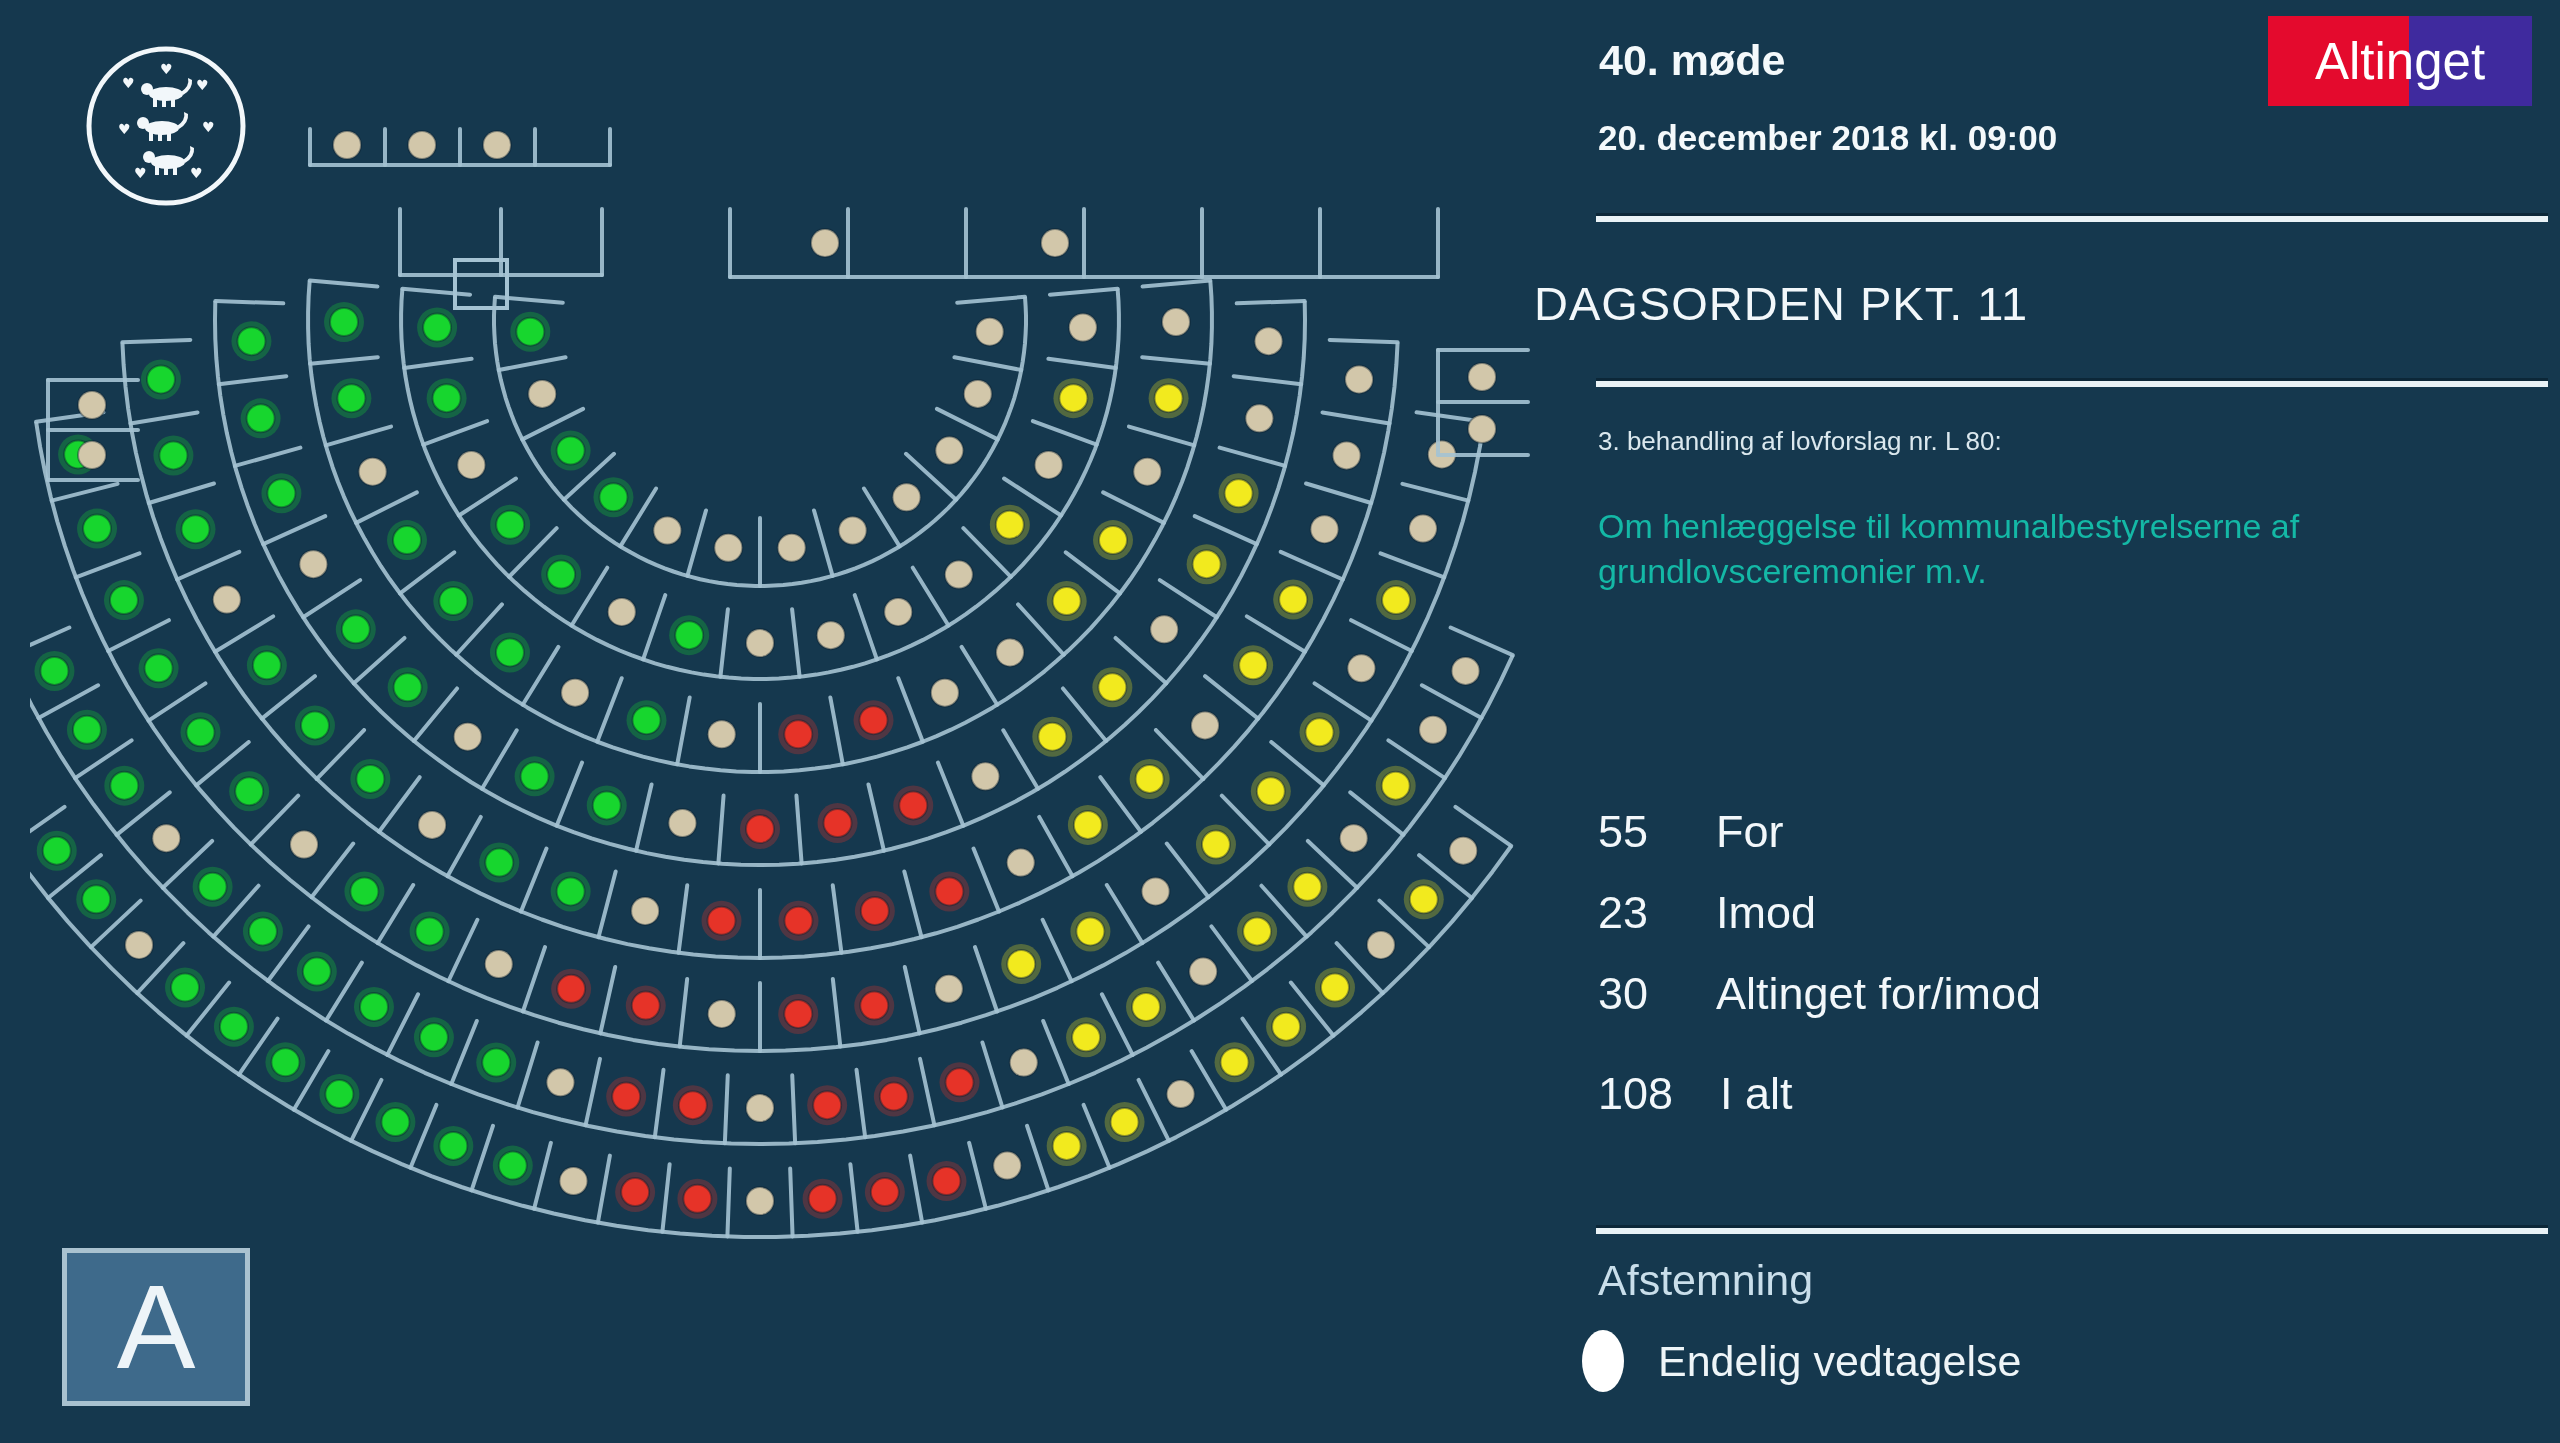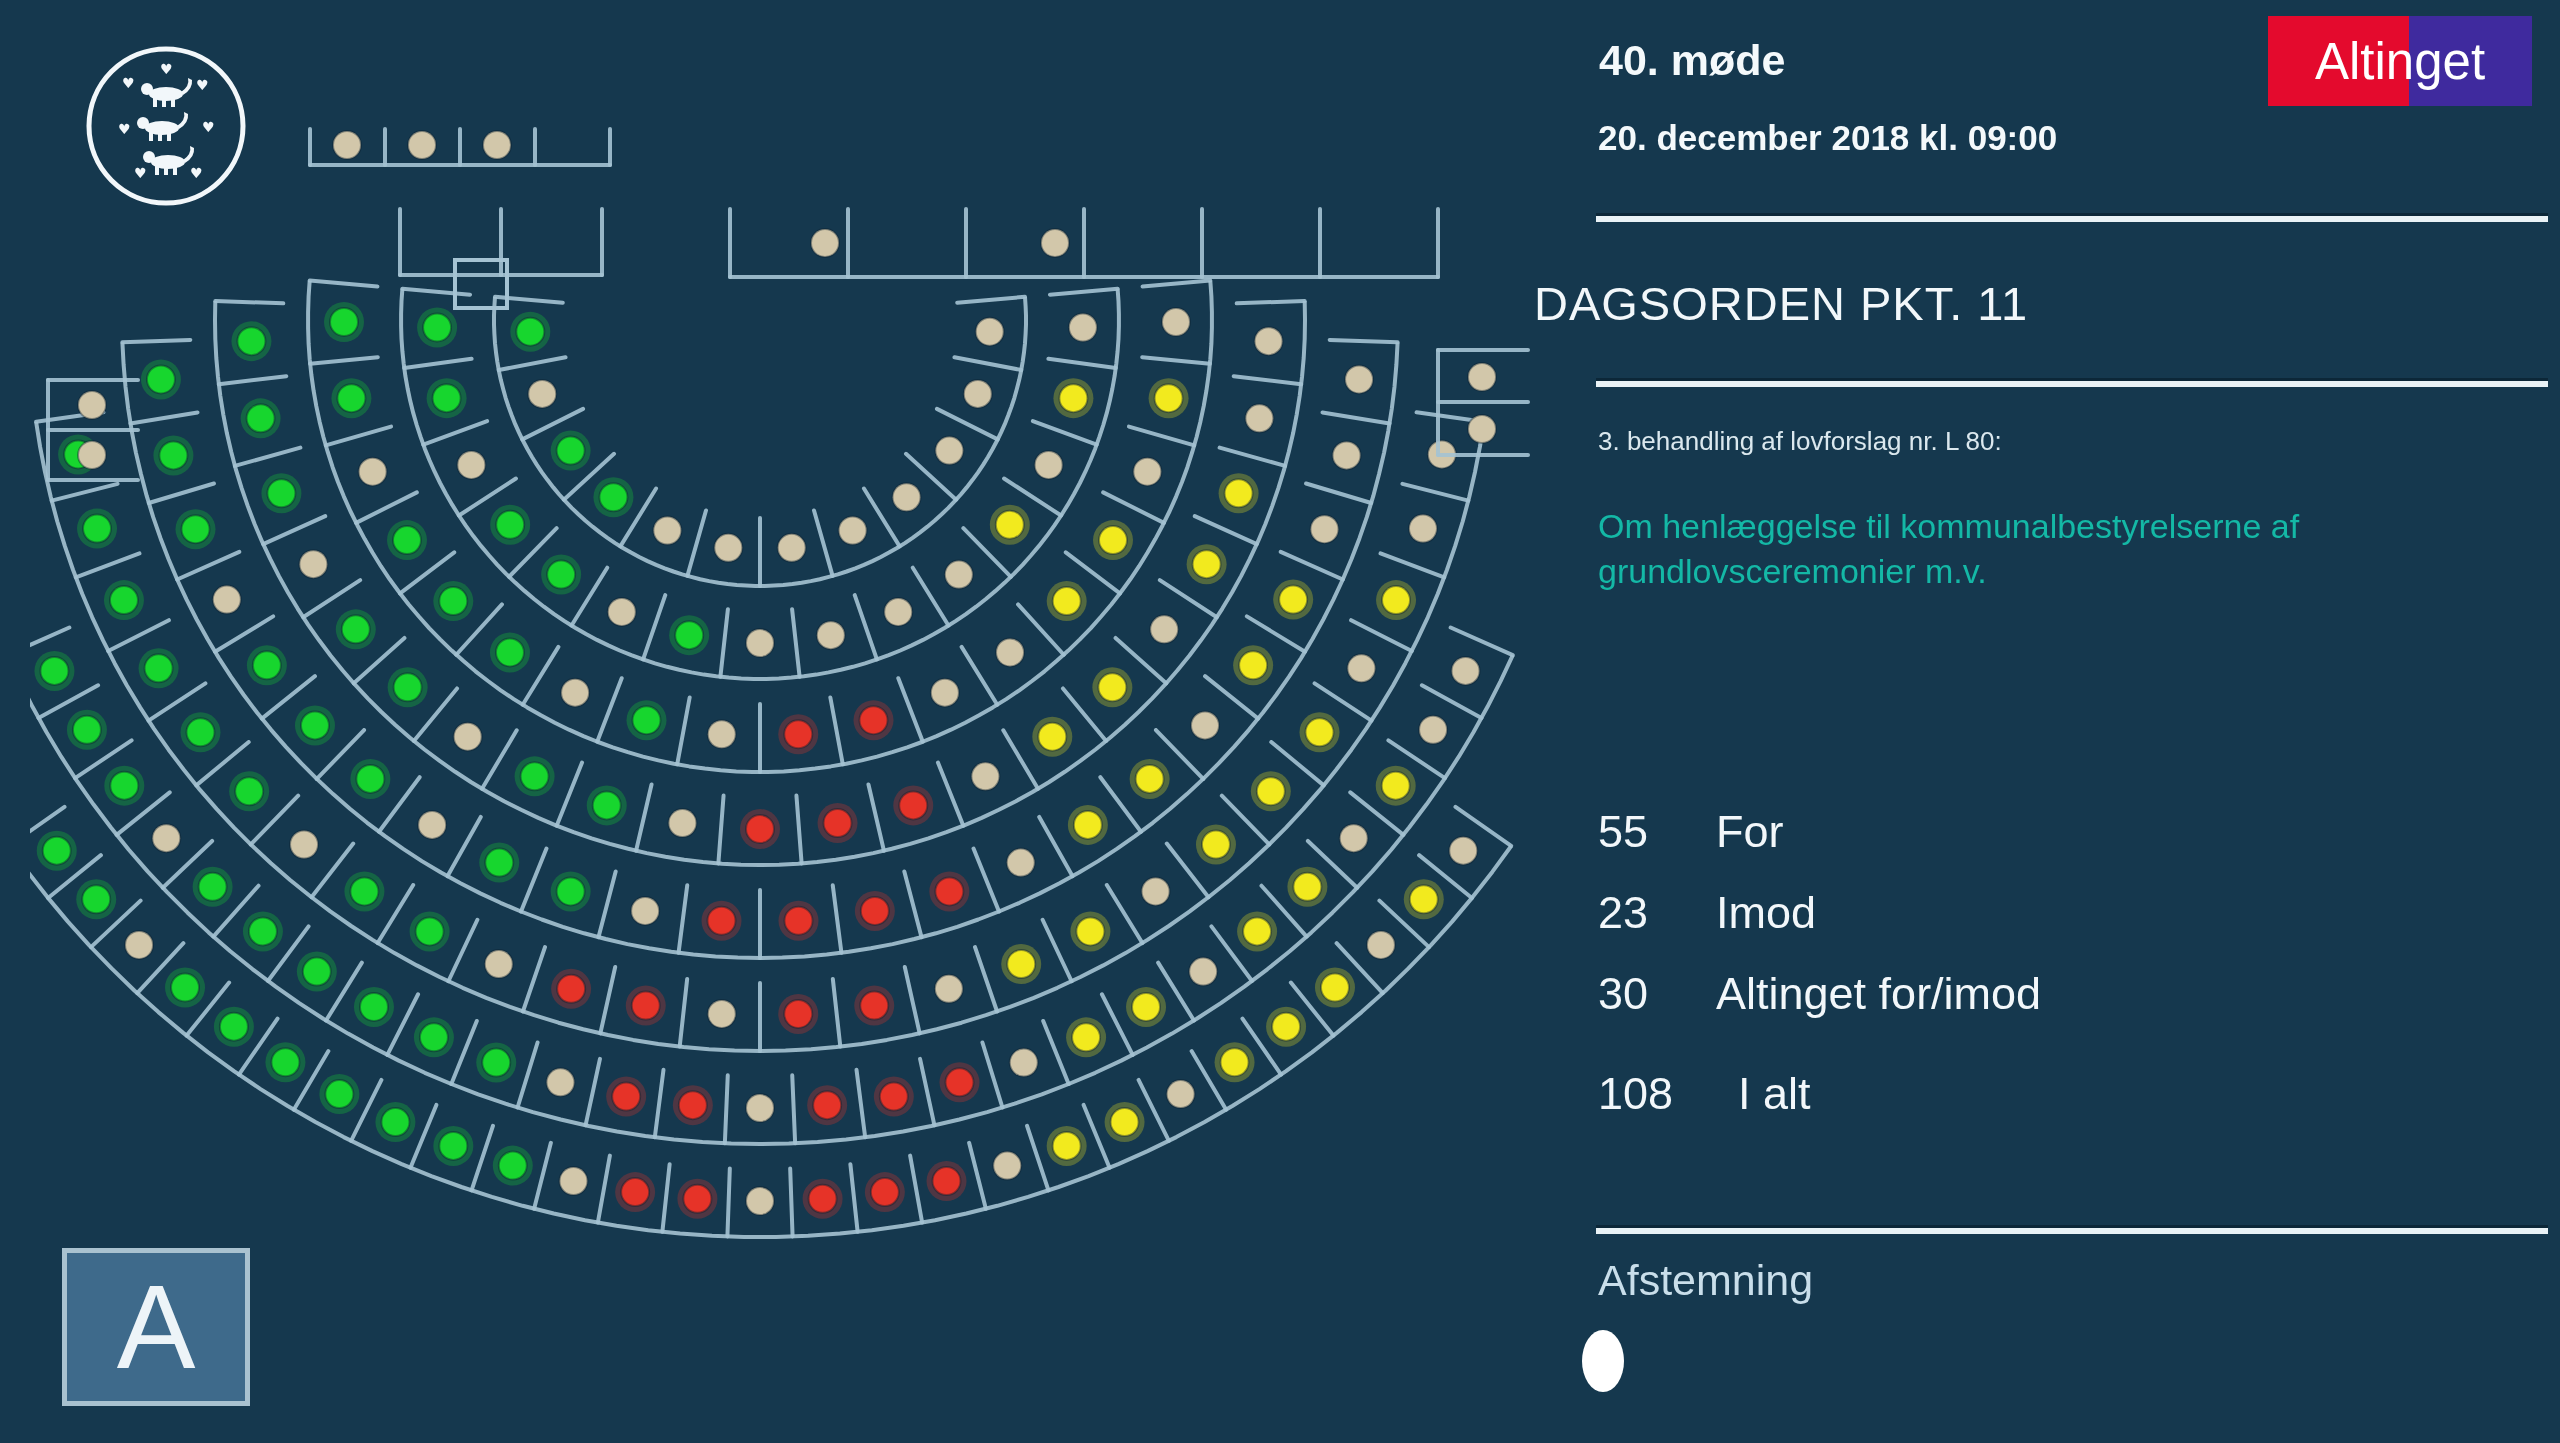--- a/index.html
+++ b/index.html
@@ -15,21 +15,21 @@
   .divider{left:1596px;width:952px;height:6px;background:#e9f2f6;box-shadow:0 -3px 0 rgba(5,25,38,.55);}
   .d1{top:216px;} .d2{top:381px;} .d3{top:1228px;}
   .agenda-title{left:1534px;top:276px;font-size:47px;font-weight:400;letter-spacing:1px;color:#f2f7fa;}
   .agenda-line1{left:1598px;top:426px;font-size:26px;color:#dbe8ee;}
   .agenda-desc{left:1598px;top:504px;width:910px;font-size:34px;line-height:1.32;color:#14b8a6;}
   .results{left:1598px;top:806px;}
   .res-row{display:flex;align-items:baseline;margin-bottom:29px;font-size:45px;color:#f2f7fa;gap:20px;}
   .res-row .num{min-width:86px;}
   .res-row .lbl{margin-left:12px;}
   .res-total{margin-top:48px;}
-  .res-total .lbl{margin-left:34px;}
+  .res-total .lbl{margin-left:16px;}
   .footer-heading{left:1598px;top:1256px;font-size:43px;color:#c9deea;}
   .bullet-row{left:1582px;top:1330px;display:flex;align-items:center;}
   .bullet{width:42px;height:62px;border-radius:50%;background:#ffffff;}
   .bullet-label{margin-left:34px;font-size:43px;color:#eef5f8;}
   
   .altinget{left:2268px;top:16px;width:264px;height:90px;}
   .altinget .blk{position:absolute;top:0;height:90px;}
   .altinget .red{left:0;width:141px;background:#e40a2d;}
   .altinget .purple{left:141px;width:123px;background:#3f2a9e;}
   .altinget .logo-text{
@@ -621,19 +621,20 @@
     <div class="res-row res-total">
       <span class="num">108</span>
       <span class="lbl">I alt</span>
     </div>
   </div>
 
   <div class="abs divider d3"></div>
   <div class="abs footer-heading">Afstemning</div>
   <div class="abs bullet-row">
     <div class="bullet"></div>
+    <div class="bullet-label">Endelig vedtagelse</div>
   </div>
 
   <div class="abs abox">
     <span>A</span>
   </div>
 
 </div>
 
 </body></html>

